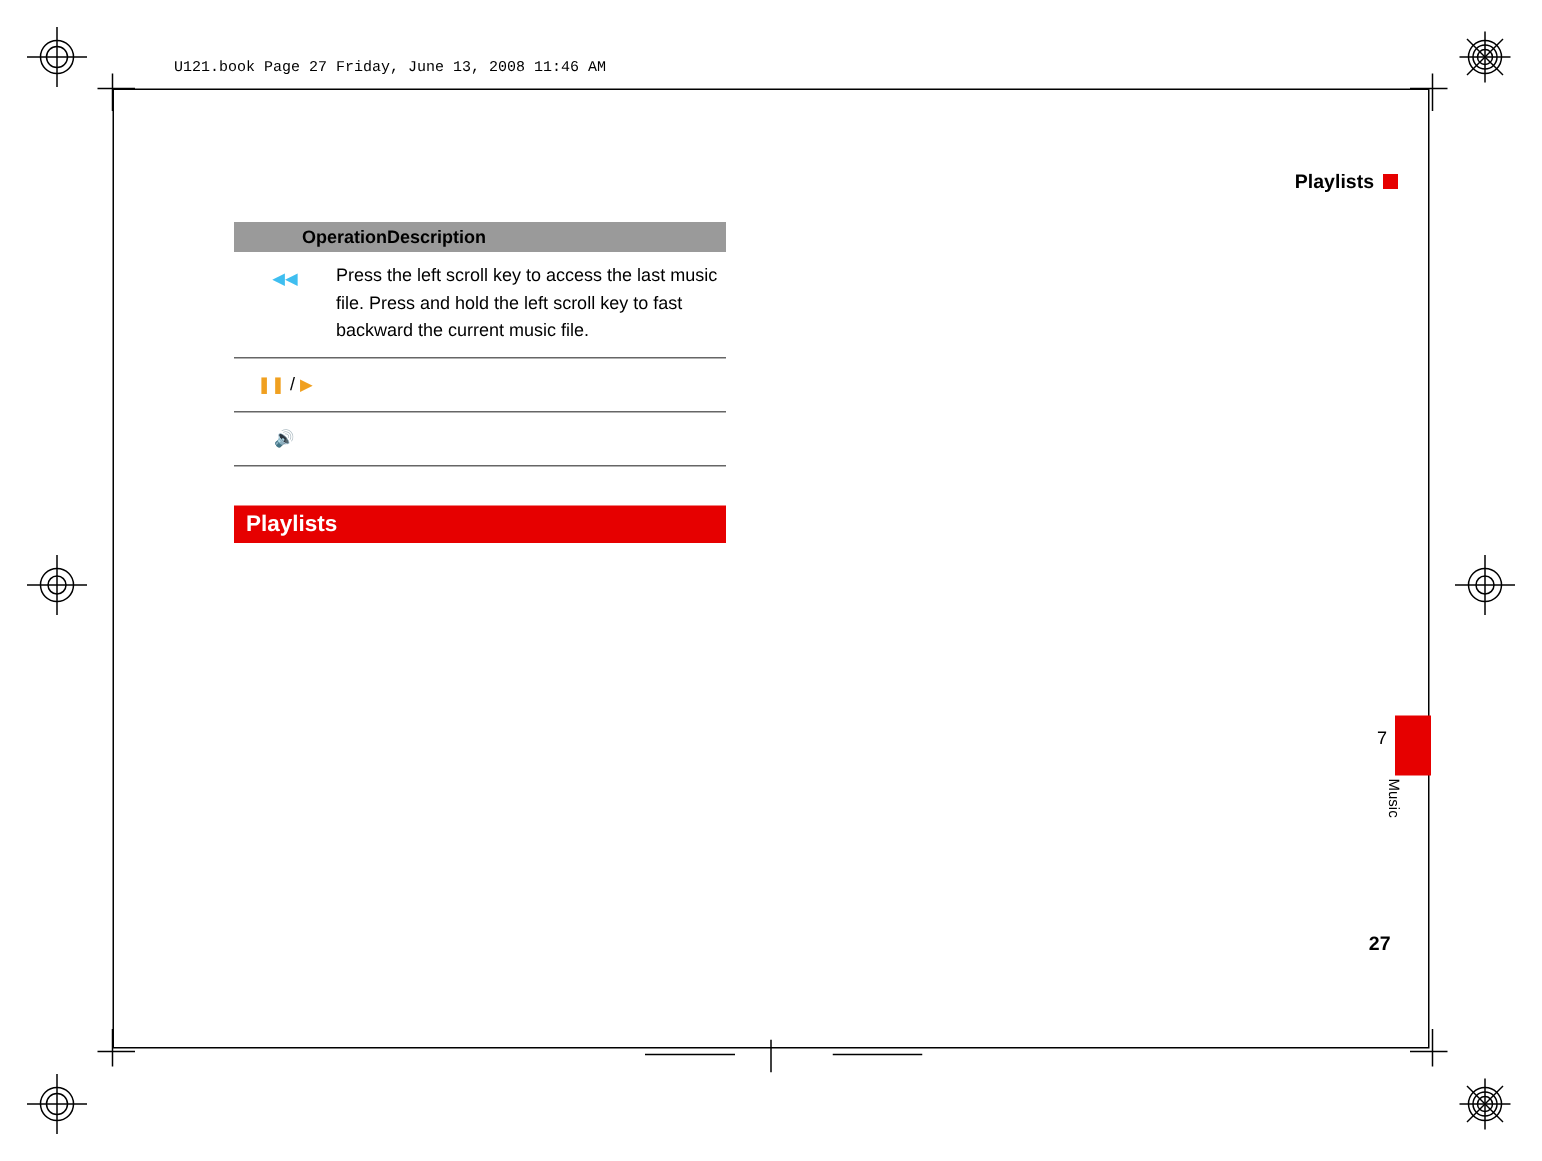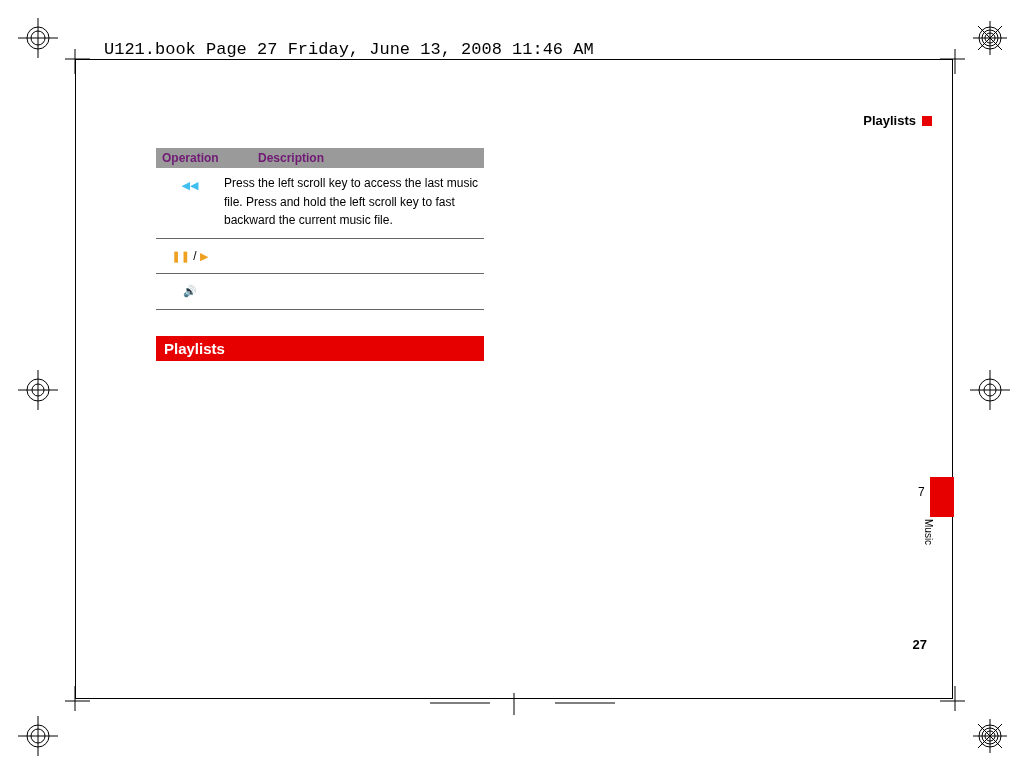--- a/index.html
+++ b/index.html
@@ -16,24 +16,24 @@
 .page-frame {
   position: absolute;
   left: 75px;
   top: 59px;
   width: 878px;
   height: 640px;
   border: 1px solid #000;
 }
 .frame-label {
   position: absolute;
-  left: 104px;
+  left: 116px;
   top: 40px;
   font-family: "Courier New", monospace;
-  font-size: 17px;
+  font-size: 10px;
 }
 .section-marker {
   position: absolute;
   right: 96px;
   top: 113px;
   display: flex;
   align-items: center;
   font-weight: bold;
   font-size: 13px;
 }
@@ -43,25 +43,26 @@
   margin-left: 6px;
 }
 .content-col {
   position: absolute;
   left: 156px;
   top: 148px;
   width: 328px;
 }
 .ops-header {
   background: #9a9a9a;
-  color: #701a75;
+  color: #000000;
   font-weight: bold;
   font-size: 12px;
   display: flex;
   padding: 3px 6px;
+  text-align: right;
 }
 .ops-header .c1 { width: 96px; }
 .ops-row {
   display: flex;
   border-bottom: 1px solid #666;
   padding: 6px 0 8px 0;
   font-size: 12px;
   line-height: 1.55;
 }
 .ops-row .c1 {
@@ -122,21 +123,21 @@
   transform: rotate(90deg);
   transform-origin: left top;
   font-size: 10px;
   position: absolute;
   left: 4px;
   top: 42px;
 }
 .page-num {
   position: absolute;
   right: 101px;
-  bottom: 122px;
+  bottom: 138px;
   font-weight: bold;
   font-size: 13px;
 }
 </style>
 </head>
 <body>
 
 <svg class="crop-mark" style="left:18px;top:18px" width="40" height="40">
   <circle cx="20" cy="20" r="11" fill="none" stroke="#000" stroke-width="1"></circle>
   <circle cx="20" cy="20" r="7" fill="none" stroke="#000" stroke-width="1"></circle>

